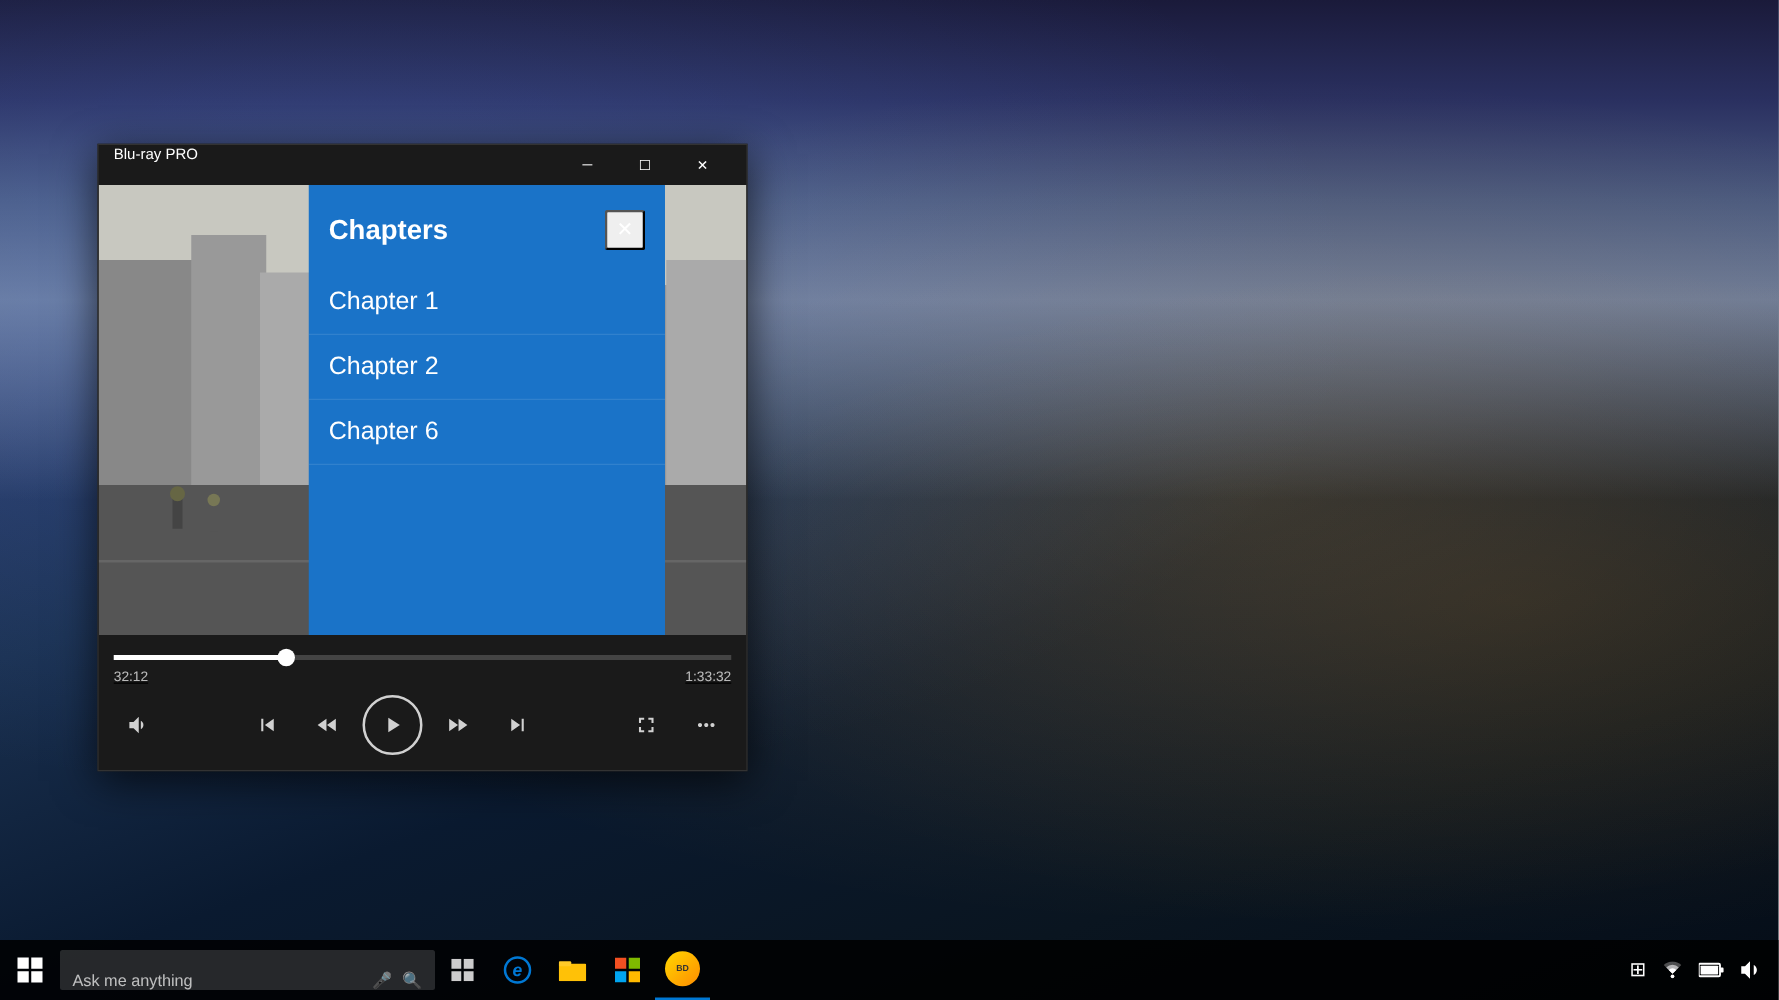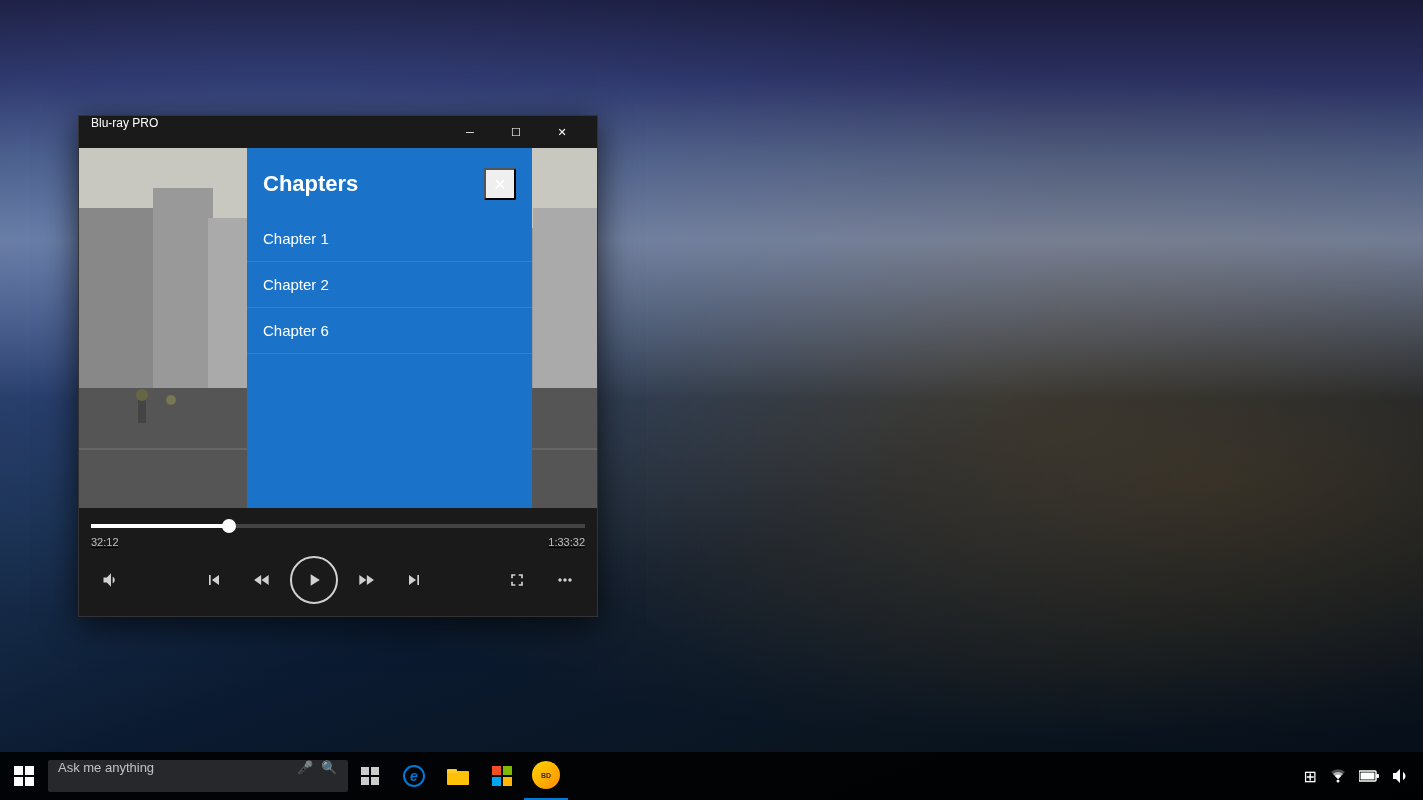--- a/index.html
+++ b/index.html
@@ -70,21 +70,21 @@
       width: 48px;
       height: 48px;
       display: flex;
       align-items: center;
       justify-content: center;
       cursor: pointer;
     }
 
     .taskbar-search {
       display: flex;
-      align-items: flex-start;
+      align-items: flex-end;
       background: rgba(255,255,255,0.15);
       border-radius: 2px;
       height: 32px;
       width: 300px;
       padding: 0 10px;
       gap: 8px;
       cursor: text;
     }
 
     .taskbar-search span {
@@ -250,21 +250,21 @@
     .chapters-list::-webkit-scrollbar-track {
       background: rgba(255,255,255,0.1);
     }
     .chapters-list::-webkit-scrollbar-thumb {
       background: rgba(255,255,255,0.4);
     }
 
     .chapter-item {
       padding: 14px 16px;
       color: white;
-      font-size: 15px;
+      font-size: 20px;
       cursor: pointer;
       border-bottom: 1px solid rgba(255,255,255,0.1);
     }
 
     .chapter-item.active {
       background: rgba(255,255,255,0.2);
     }
 
     
     .player-controls {

